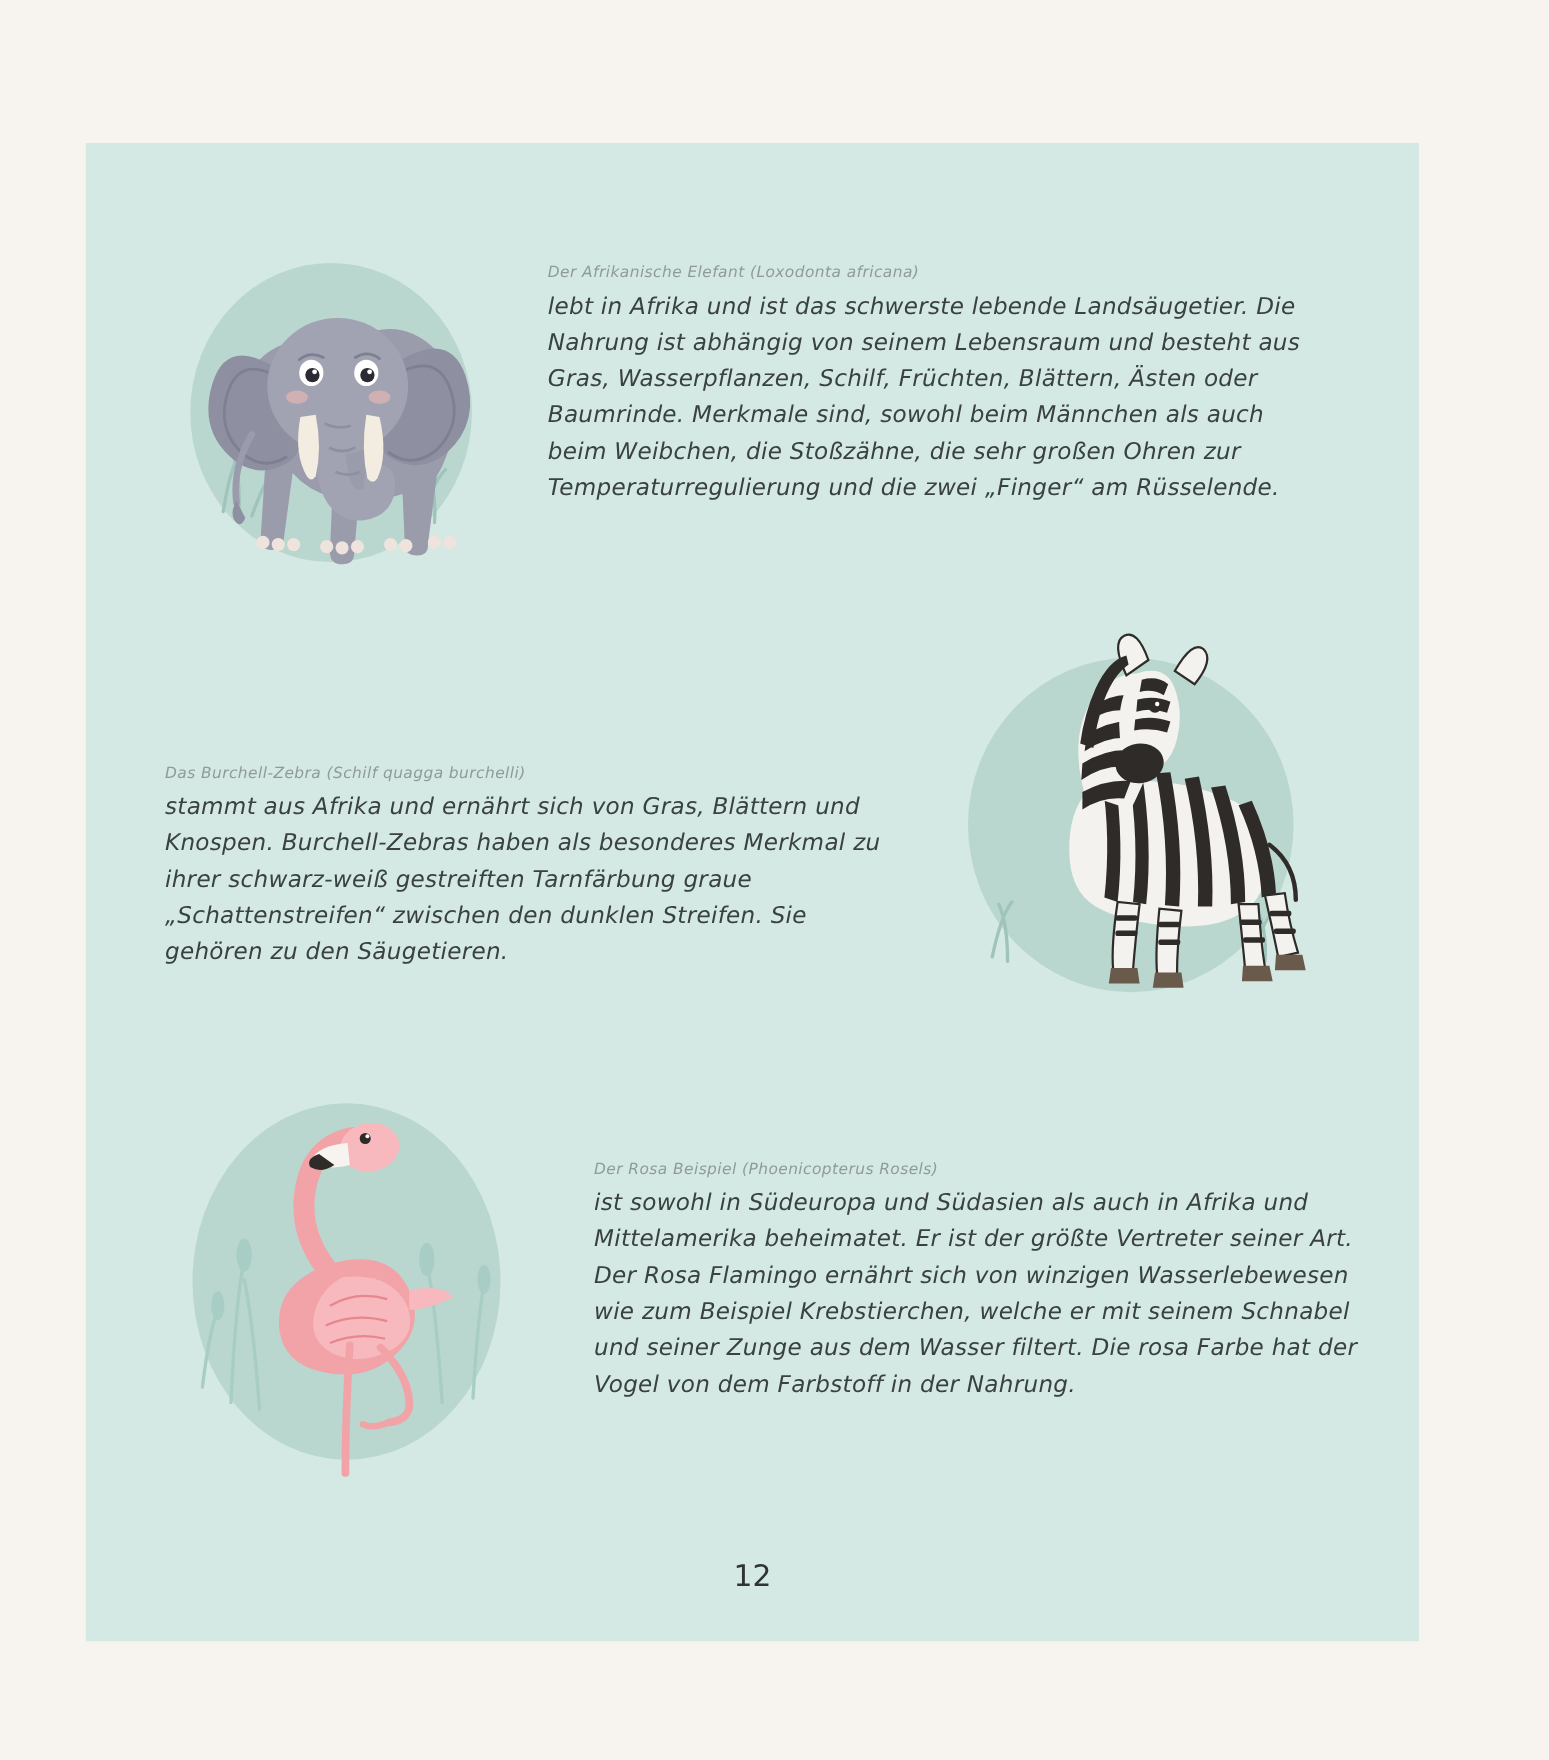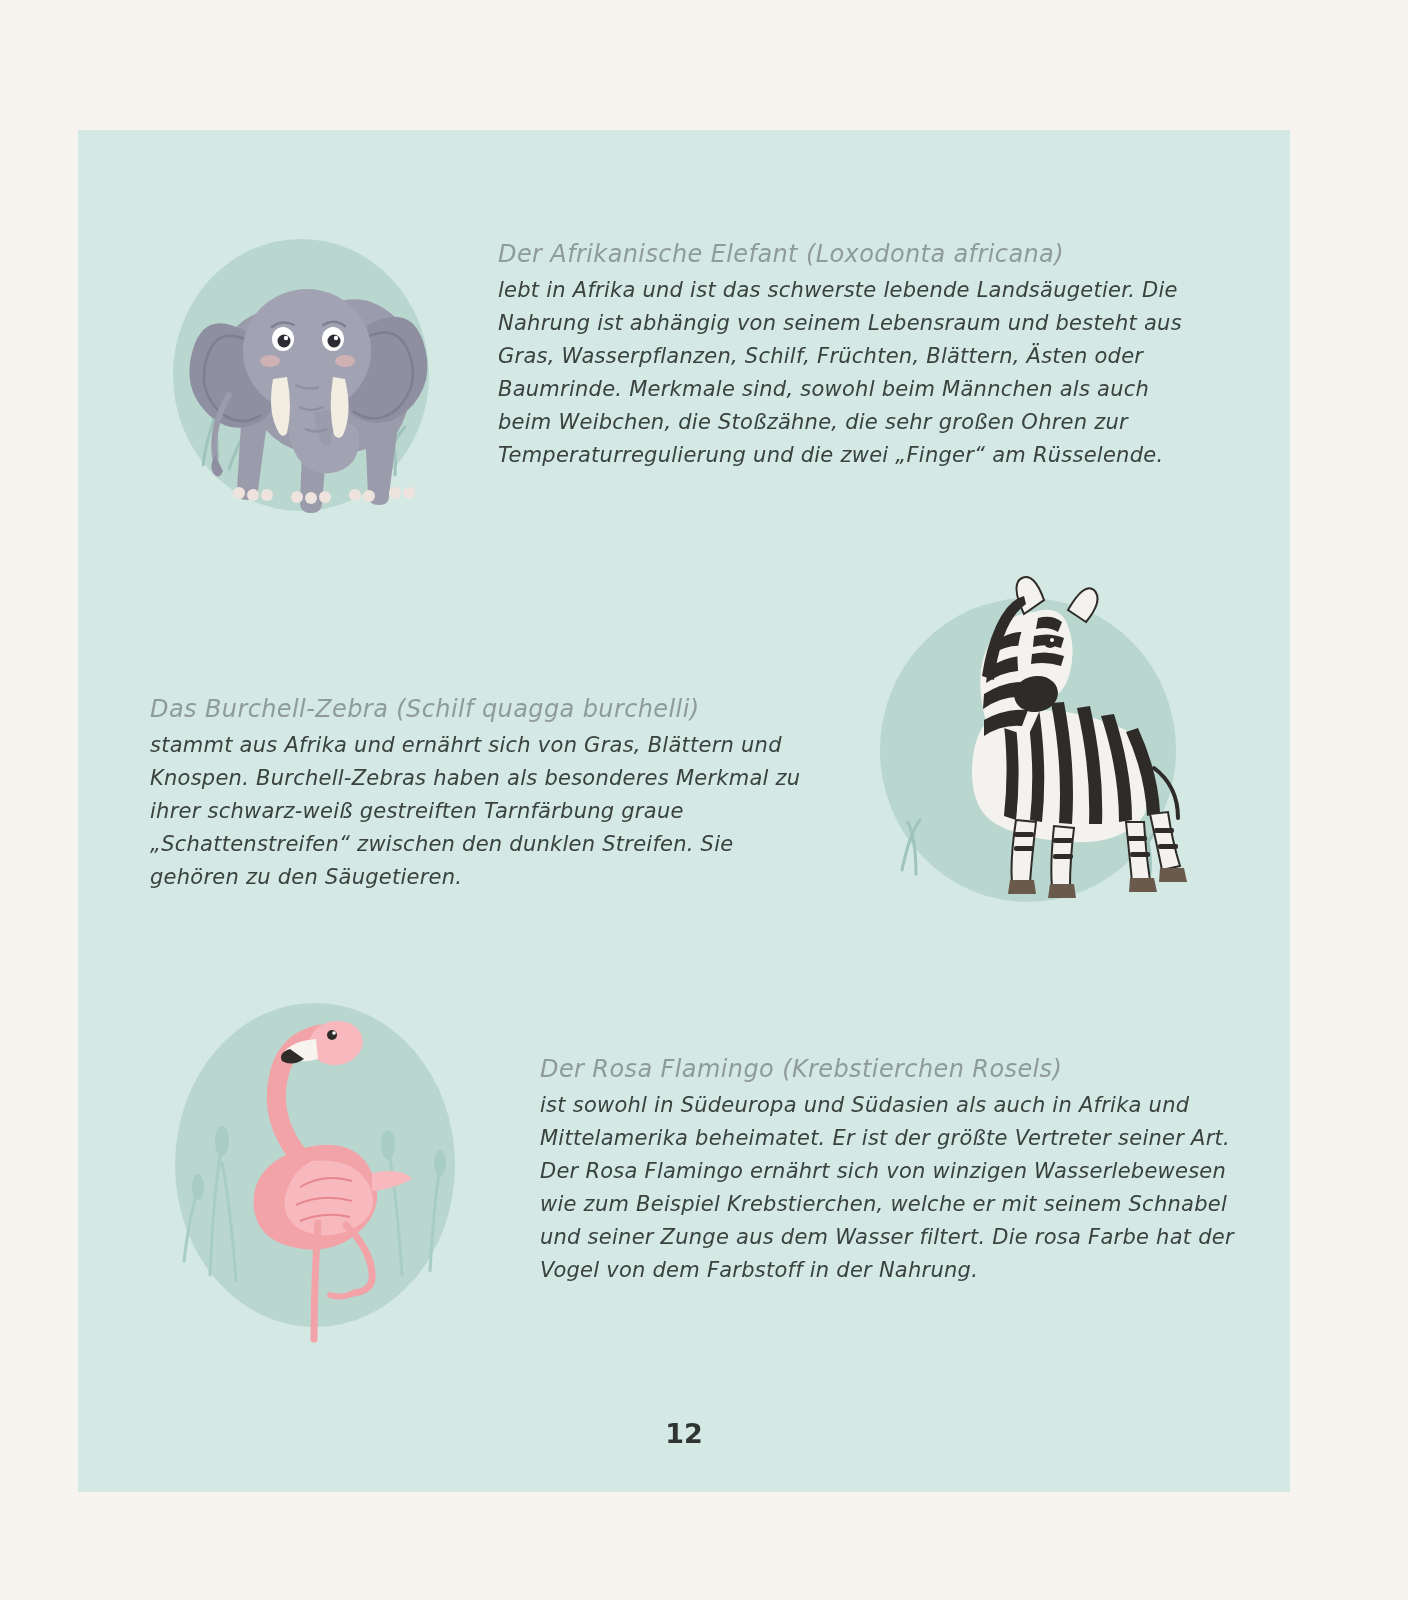--- a/index.html
+++ b/index.html
@@ -18,21 +18,21 @@
     left: 78px;
     top: 130px;
     width: 1212px;
     height: 1362px;
     background: #d4e8e4;
   }
 
   
   .entry-title {
     font-family: "DejaVu Sans", sans-serif;
-    font-size: 24px;
+    font-size: 14px;
     letter-spacing: 0.4px;
     color: #8f9b99;
     margin: 0 0 6px 0;
     font-style: italic;
     font-weight: 400;
   }
   .entry-body {
     font-family: "DejaVu Sans", sans-serif;
     font-size: 21px;
     line-height: 33px;
@@ -88,21 +88,21 @@
   }
 
   .page-number {
     position: absolute;
     left: 0;
     right: 0;
     top: 1288px;
     text-align: center;
     font-family: "DejaVu Sans", sans-serif;
     font-size: 27px;
-    font-weight: bold;
+    font-weight: normal;
     color: #2e3533;
   }
 
   svg { display: block; }
 </style>
 </head>
 <body>
 
 <div class="page">
 
@@ -284,18 +284,18 @@
       <circle cx="192" cy="60" r="5" fill="#2e2b29"></circle>
       <circle cx="194" cy="58" r="1.8" fill="#ffffff"></circle>
 
       <path d="M178 248 q-4 60 -4 116" stroke="#f2a3a8" stroke-width="7" fill="none" stroke-linecap="round"></path>
       <path d="M206 250 q24 24 26 48 q2 18 -18 20" stroke="#f2a3a8" stroke-width="7" fill="none" stroke-linecap="round"></path>
       <path d="M214 318 q-14 6 -24 2" stroke="#f2a3a8" stroke-width="6" fill="none" stroke-linecap="round"></path>
     </svg>
   </div>
 
   <div class="block-flamingo-text">
-    <p class="entry-title">Der Rosa Flamingo (Krebstierchen Rosels)</p>
+    <p class="entry-title">Der Rosa Beispiel (Phoenicopterus Rosels)</p>
     <p class="entry-body">ist sowohl in Südeuropa und Südasien als auch in Afrika und Mittelamerika beheimatet. Er ist der größte Vertreter seiner Art. Der Rosa Flamingo  ernährt sich von winzigen Wasserlebewesen wie zum Beispiel Krebstierchen, welche er mit seinem Schnabel und seiner Zunge aus dem Wasser filtert. Die rosa Farbe hat der Vogel von dem Farbstoff in der Nahrung.</p>
   </div>
 
   <div class="page-number">12</div>
 </div>
 
 </body></html>

